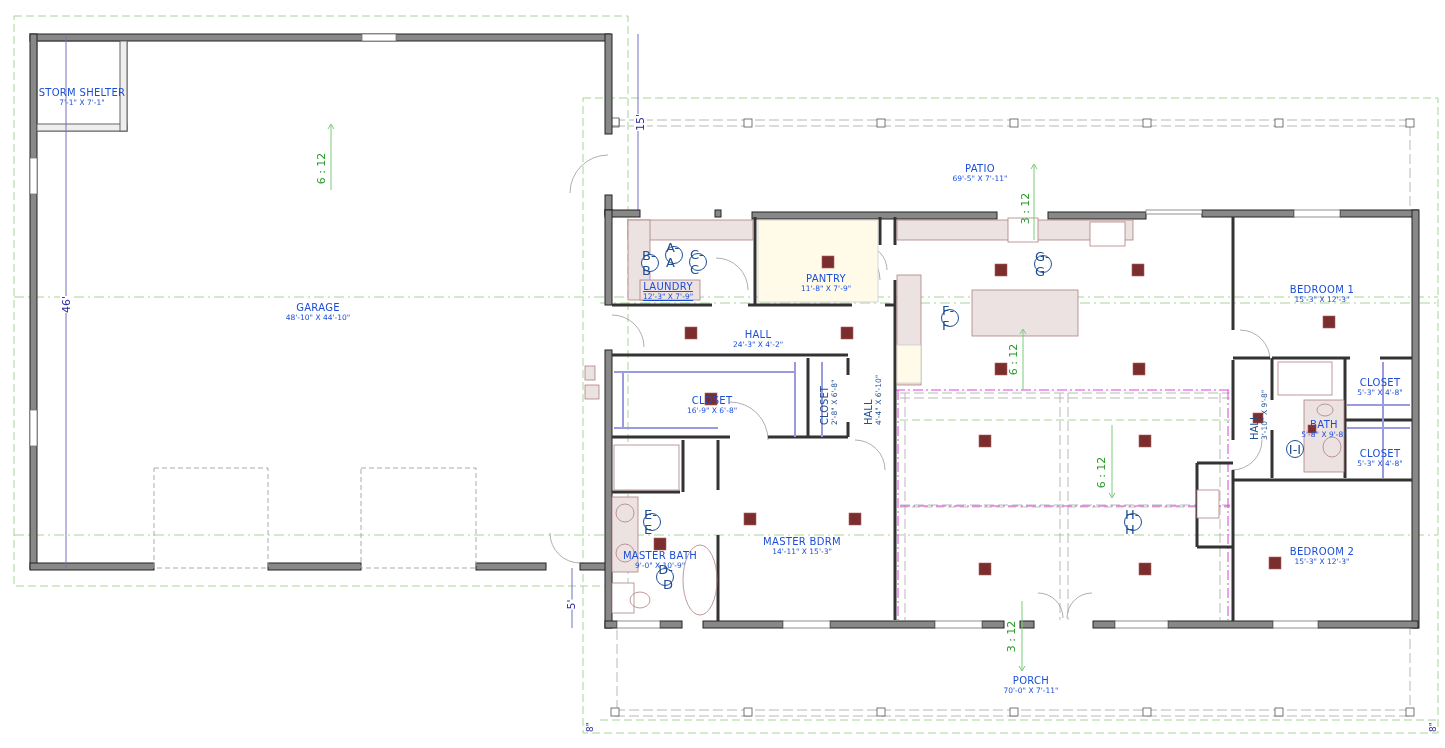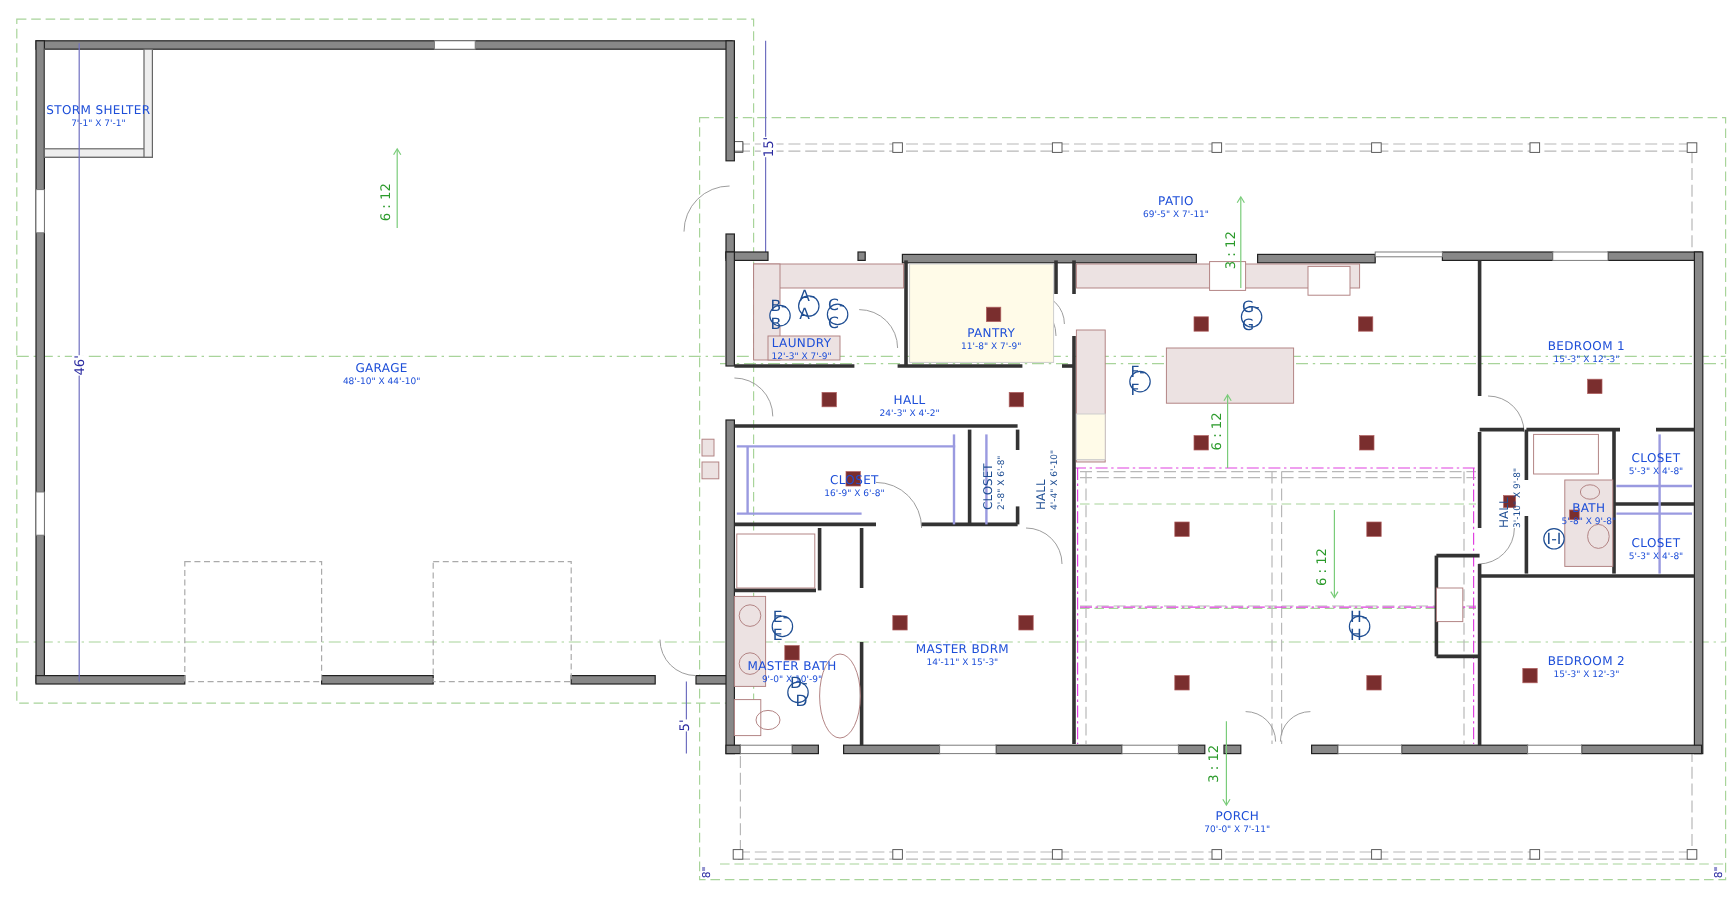--- a/index.html
+++ b/index.html
@@ -262,21 +262,21 @@
 </svg>
 
 <div class="lbl" style="left:82px;top:88px;">
   <span class="n">STORM SHELTER</span>
   <span class="d">7'-1" X 7'-1"</span>
 </div>
 <div class="lbl" style="left:318px;top:303px;">
   <span class="n">GARAGE</span>
   <span class="d">48'-10" X 44'-10"</span>
 </div>
-<div class="lbl" style="left:668px;top:282px;">
+<div class="lbl" style="left:668px;top:282px;text-decoration:underline;">
   <span class="n">LAUNDRY</span>
   <span class="d">12'-3" X 7'-9"</span>
 </div>
 <div class="lbl" style="left:826px;top:233px;margin-top:41px;">
   <span class="n">PANTRY</span>
   <span class="d">11'-8" X 7'-9"</span>
 </div>
 <div class="lbl" style="left:758px;top:330px;">
   <span class="n">HALL</span>
   <span class="d">24'-3" X 4'-2"</span>

